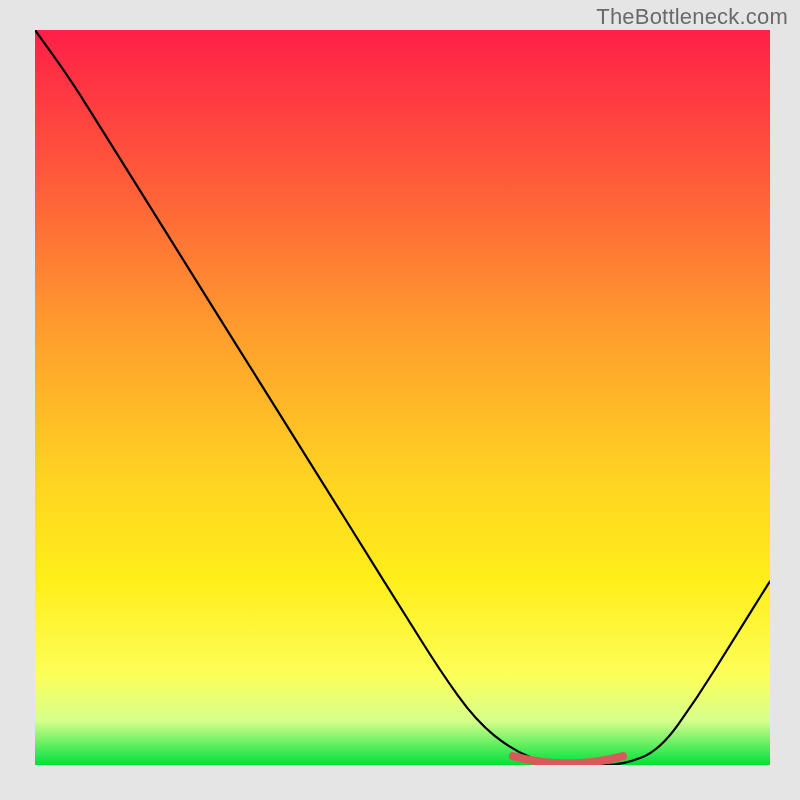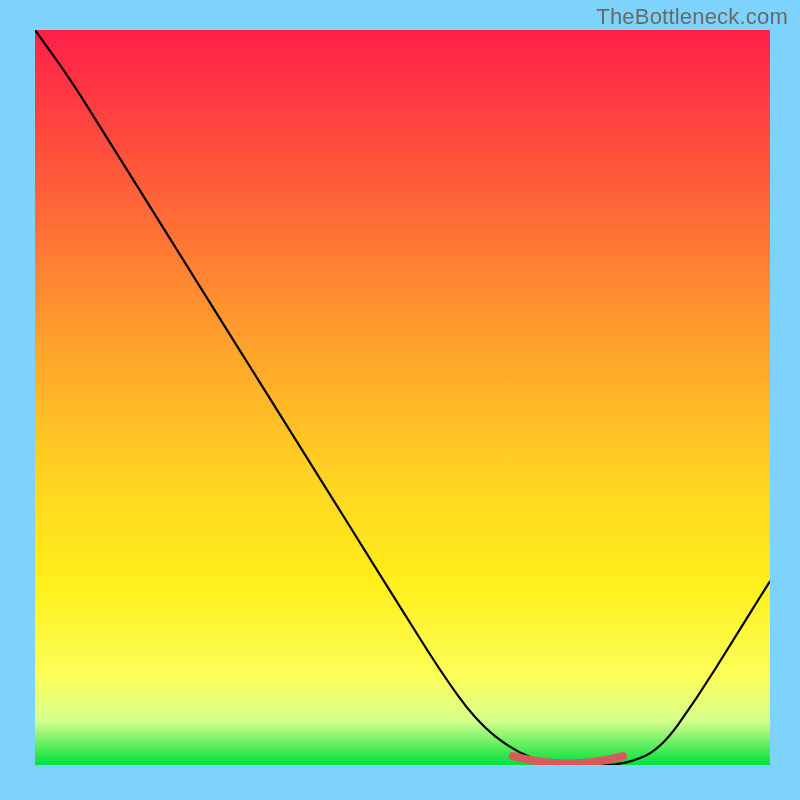--- a/index.html
+++ b/index.html
@@ -1,21 +1,21 @@
 <!DOCTYPE html>
 <html><head>
 <meta charset="utf-8">
 <style>
   * { margin: 0; padding: 0; box-sizing: border-box; }
   html, body { width: 800px; height: 800px; overflow: hidden; background: #000; }
   .frame {
     position: relative;
     width: 800px;
     height: 800px;
-    background: #7dd3fc;
+    background: #e5e5e5;
   }
   .watermark {
     position: absolute;
     top: 4px;
     right: 12px;
     font-family: Arial, sans-serif;
     font-size: 22px;
     color: #6a6a6a;
     letter-spacing: 0.2px;
     z-index: 10;

